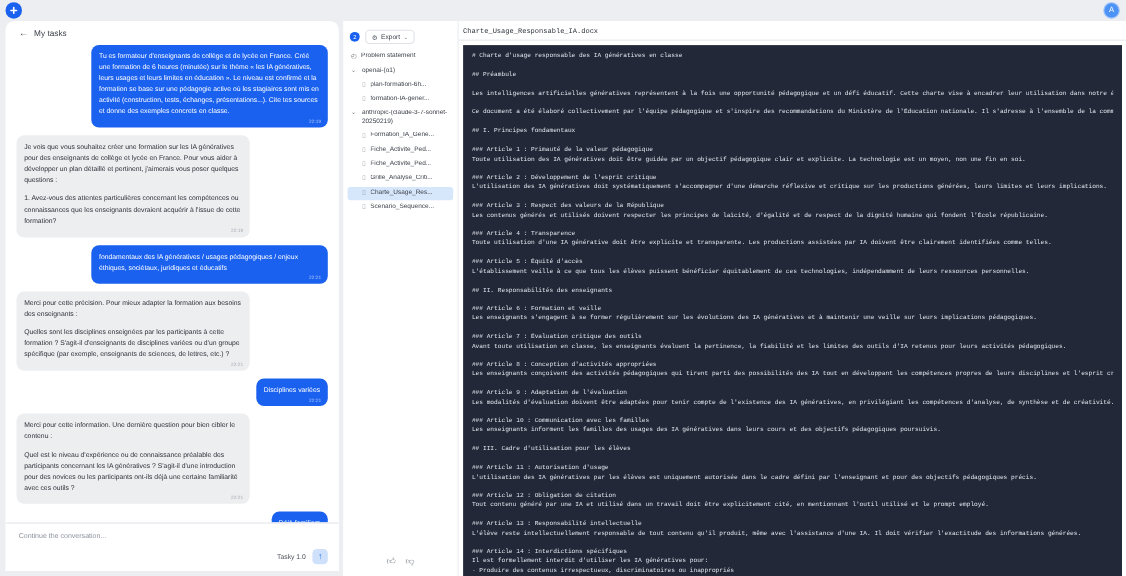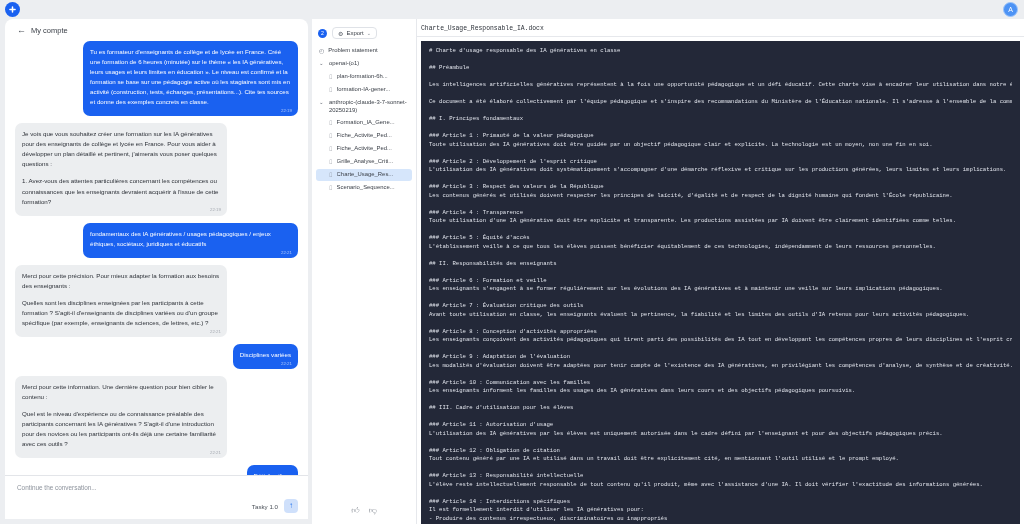--- a/index.html
+++ b/index.html
@@ -173,21 +173,21 @@
         <rect x="5" y="1.6" width="2" height="8.8" rx="1" fill="#fff"></rect>
         <rect x="1.6" y="5" width="8.8" height="2" rx="1" fill="#fff"></rect>
       </svg>
     </div>
     <div class="avatar">A</div>
   </div>
 
   <div class="chat-col">
     <div class="chat-head">
       <span class="back-arrow">←</span>
-      <span class="chat-head-title">My compte</span>
+      <span class="chat-head-title">My tasks</span>
     </div>
 
     <div class="chat-scroll">
         <div class="msg-row user">
           <div class="bubble user">
             <p>Tu es formateur d'enseignants de collège et de lycée en France.
 Créé une formation de 6 heures (minutée) sur le thème « les IA génératives, leurs usages et leurs limites en éducation ».
 Le niveau est confirmé et la formation se base sur une pédagogie active où les stagiaires sont mis en activité (construction, tests, échanges, présentations...).
 Cite tes sources et donne des exemples concrets en classe.</p>
             <span class="stamp">22:19</span>

